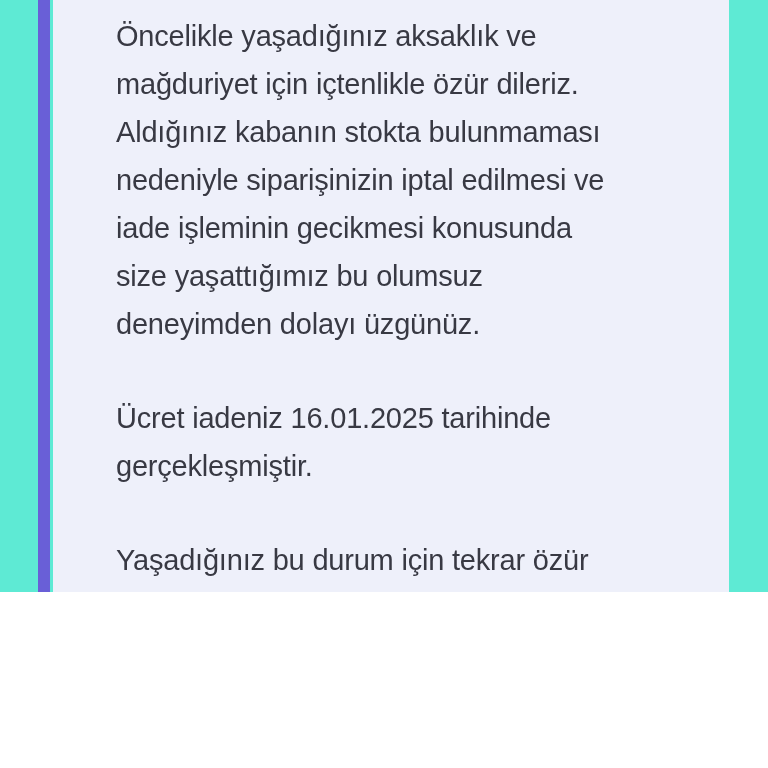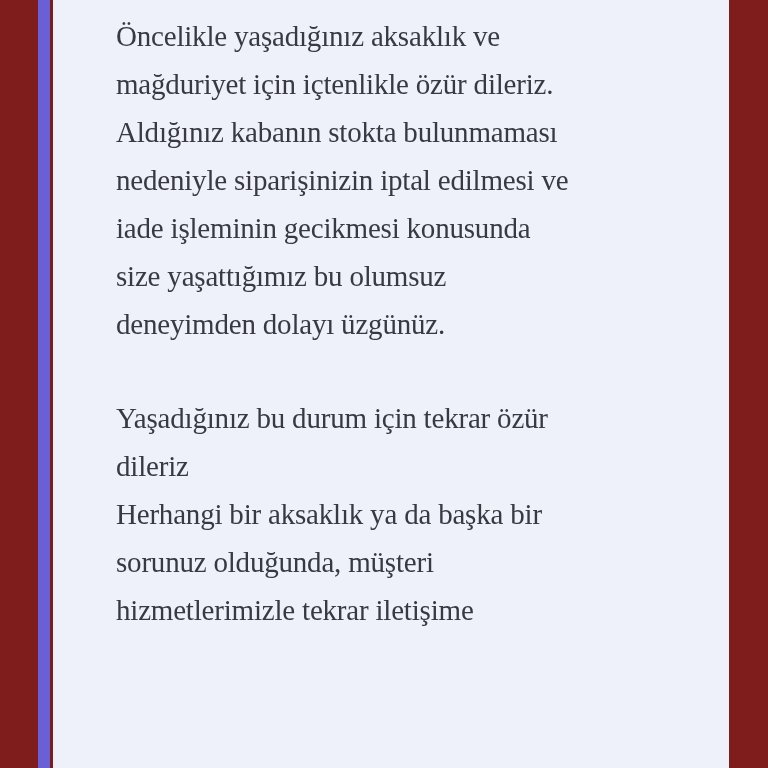--- a/index.html
+++ b/index.html
@@ -3,24 +3,24 @@
 <meta charset="utf-8">
 <style>
   html, body {
     margin: 0;
     padding: 0;
     background: #ffffff;
   }
   .canvas {
     position: relative;
     width: 768px;
-    height: 768px;
+    height: 592px;
     overflow: hidden;
-    background: #7f1d1d;
-    font-family: Liberation Serif, serif;
+    background: #5eead4;
+    font-family: Liberation Sans, sans-serif;
   }
   .accent-bar {
     position: absolute;
     left: 38px;
     top: 0;
     width: 12px;
     height: 768px;
     background: var(--accent, #695fd7);
   }
   .panel {
@@ -51,19 +51,21 @@
 <div class="canvas">
   <div class="accent-bar"></div>
   <div class="panel">
     <div class="para">Öncelikle yaşadığınız aksaklık ve
 mağduriyet için içtenlikle özür dileriz.
 Aldığınız kabanın stokta bulunmaması
 nedeniyle siparişinizin iptal edilmesi ve
 iade işleminin gecikmesi konusunda
 size yaşattığımız bu olumsuz
 deneyimden dolayı üzgünüz.</div>
+    <div class="para">Ücret iadeniz 16.01.2025 tarihinde
+gerçekleşmiştir.</div>
     <div class="para">Yaşadığınız bu durum için tekrar özür
 dileriz
 Herhangi bir aksaklık ya da başka bir
 sorunuz olduğunda, müşteri
 hizmetlerimizle tekrar iletişime</div>
   </div>
 </div>
 
 </body></html>

